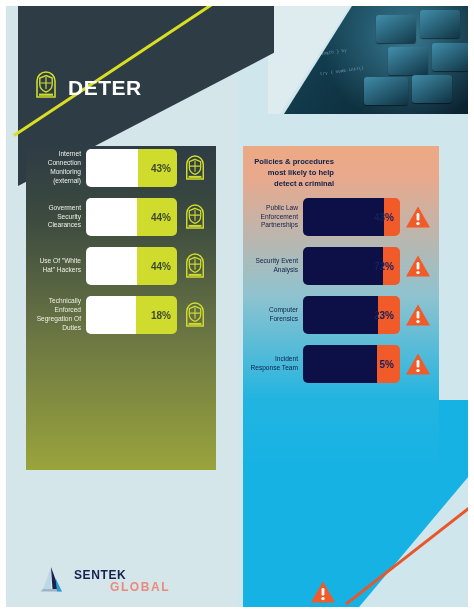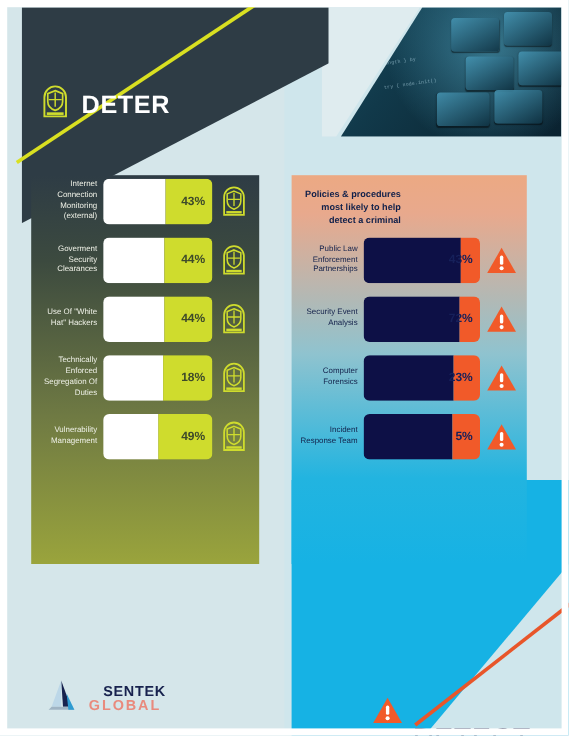--- a/index.html
+++ b/index.html
@@ -235,26 +235,26 @@
   
   .logo {
     position: absolute; left: 38px; top: 566px;
     display: flex; align-items: center; gap: 6px;
     z-index: 8;
   }
   .logo-text { line-height: 1; }
   .logo-sentek {
     display: block;
     font-size: 12px; font-weight: bold;
-    color: #17224e; letter-spacing: .6px; margin-left: 12px;
+    color: #17224e; letter-spacing: .6px;
   }
   .logo-global {
     display: block;
     font-size: 12px; font-weight: bold;
-    color: #e98a7d; letter-spacing: 1.6px;
+    color: #e98a7d; letter-spacing: 1.6px; margin-left: 36px;
   }
   
   .frame {
     position: absolute; inset: 0;
     border: 6px solid #ffffff;
     z-index: 20;
     pointer-events: none;
   }
 </style>
 </head>
@@ -368,37 +368,20 @@
         <div class="row-icon">
           <svg width="22" height="28" viewBox="0 0 24 30" fill="none">
             <path d="M3 11 A9 9 0 0 1 21 11 L21 27 L3 27 Z" stroke="#cfdc2d" stroke-width="1.6" fill="none"></path>
             <path d="M12 5.5 L18.2 8 L18.2 14.5 C18.2 18.4 15.4 20.8 12 22 C8.6 20.8 5.8 18.4 5.8 14.5 L5.8 8 Z" stroke="#cfdc2d" stroke-width="1.4" fill="none"></path>
             <path d="M12 7 L12 19 M6.6 13 L17.4 13" stroke="#cfdc2d" stroke-width="1.2"></path>
             <rect x="5" y="23.6" width="14" height="2.2" fill="#cfdc2d"></rect>
           </svg>
         </div>
       </div>
 
-      <div class="row">
-        <div class="row-label">Vulnerability Management</div>
-        <div class="bar">
-          <div class="bar-a" style="width:51%"></div>
-          <div class="bar-b" style="width:49%">
-            <span class="pct">49%</span>
-          </div>
-        </div>
-        <div class="row-icon">
-          <svg width="22" height="28" viewBox="0 0 24 30" fill="none">
-            <path d="M3 11 A9 9 0 0 1 21 11 L21 27 L3 27 Z" stroke="#cfdc2d" stroke-width="1.6" fill="none"></path>
-            <path d="M12 5.5 L18.2 8 L18.2 14.5 C18.2 18.4 15.4 20.8 12 22 C8.6 20.8 5.8 18.4 5.8 14.5 L5.8 8 Z" stroke="#cfdc2d" stroke-width="1.4" fill="none"></path>
-            <path d="M12 7 L12 19 M6.6 13 L17.4 13" stroke="#cfdc2d" stroke-width="1.2"></path>
-            <rect x="5" y="23.6" width="14" height="2.2" fill="#cfdc2d"></rect>
-          </svg>
-        </div>
-      </div>
 
     </div>
   </div>
 
   <div class="card-right">
     <div class="thead">
       <div class="th th-left">Policies &amp; procedures most likely to help detect a criminal</div>
     </div>
     <div class="rows">
 

